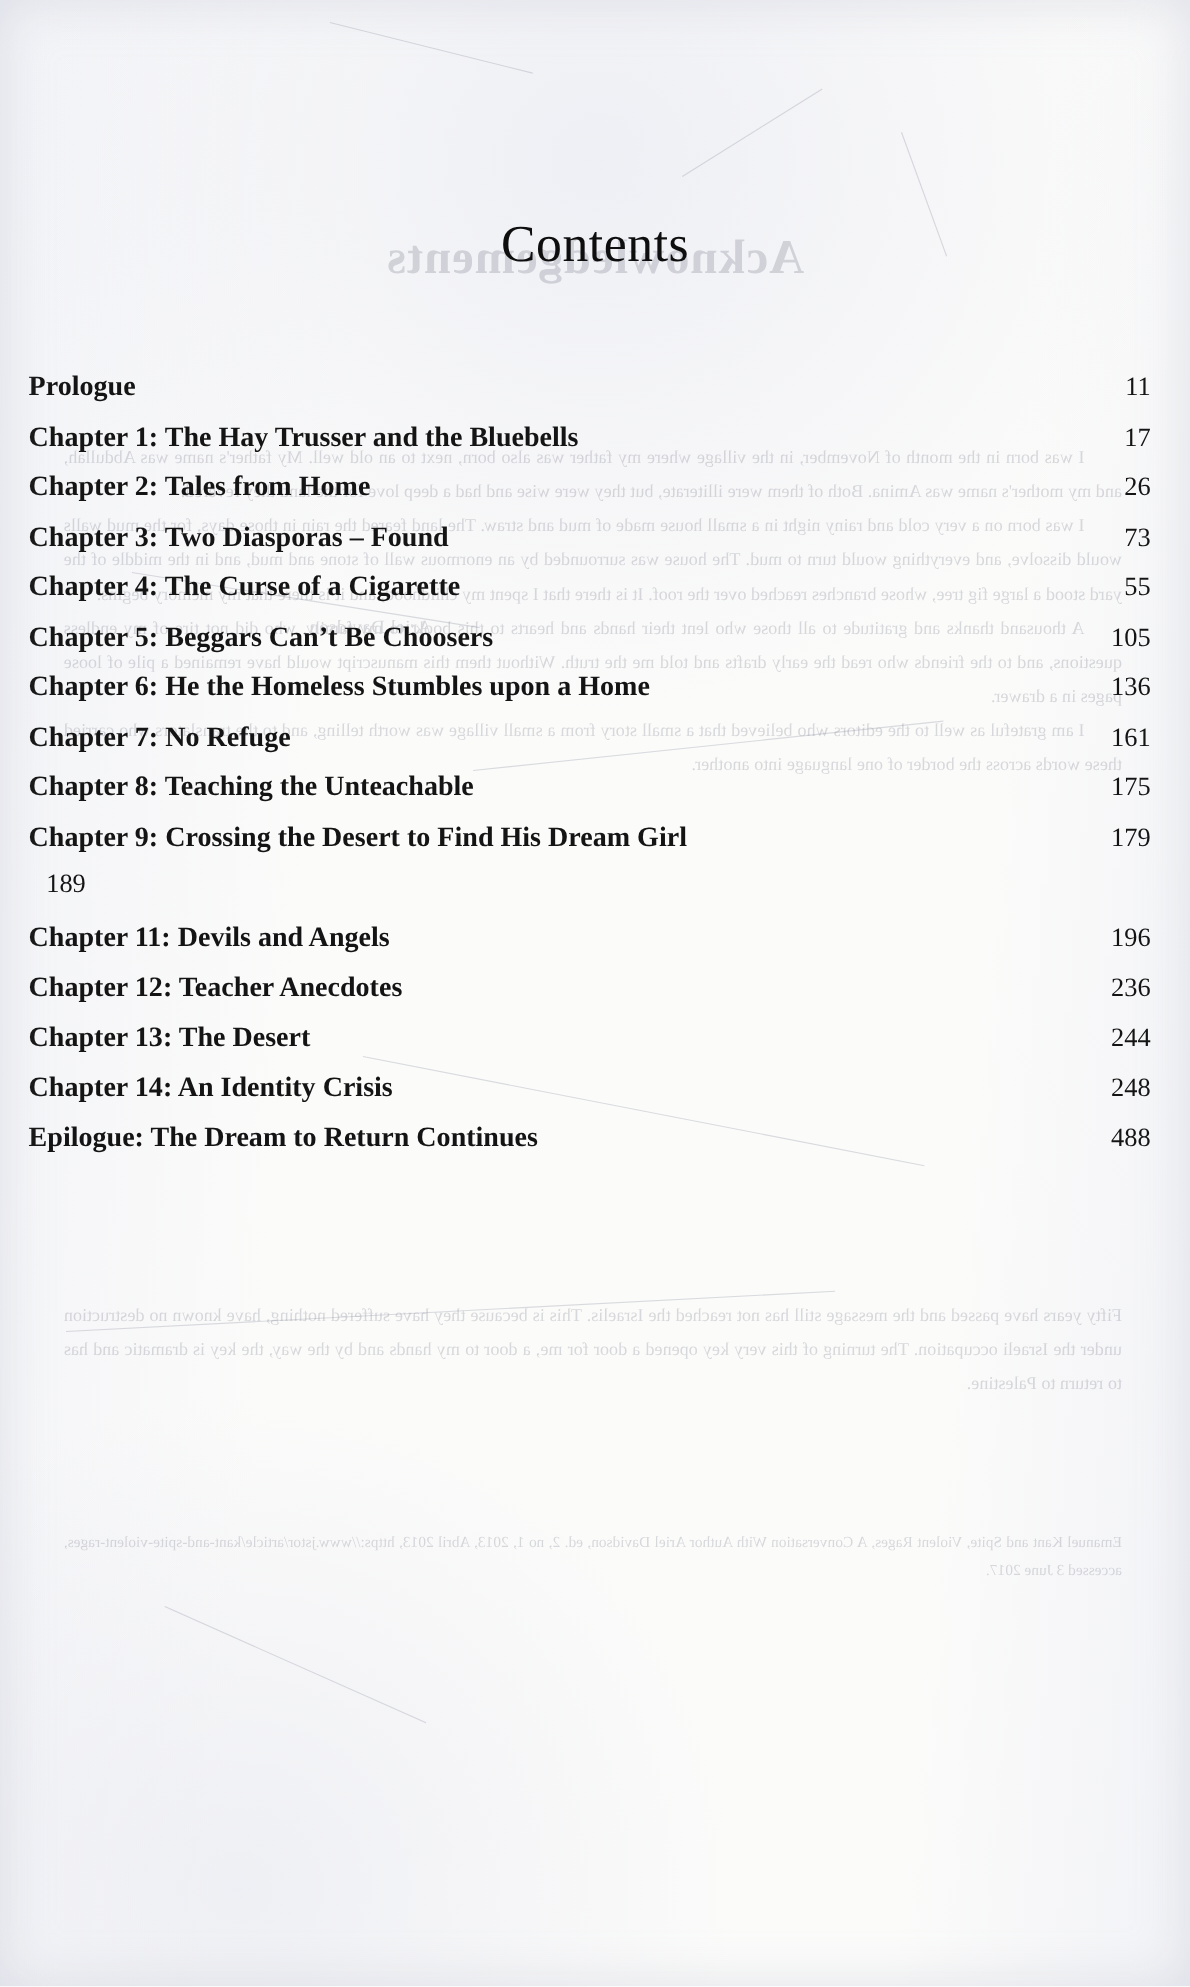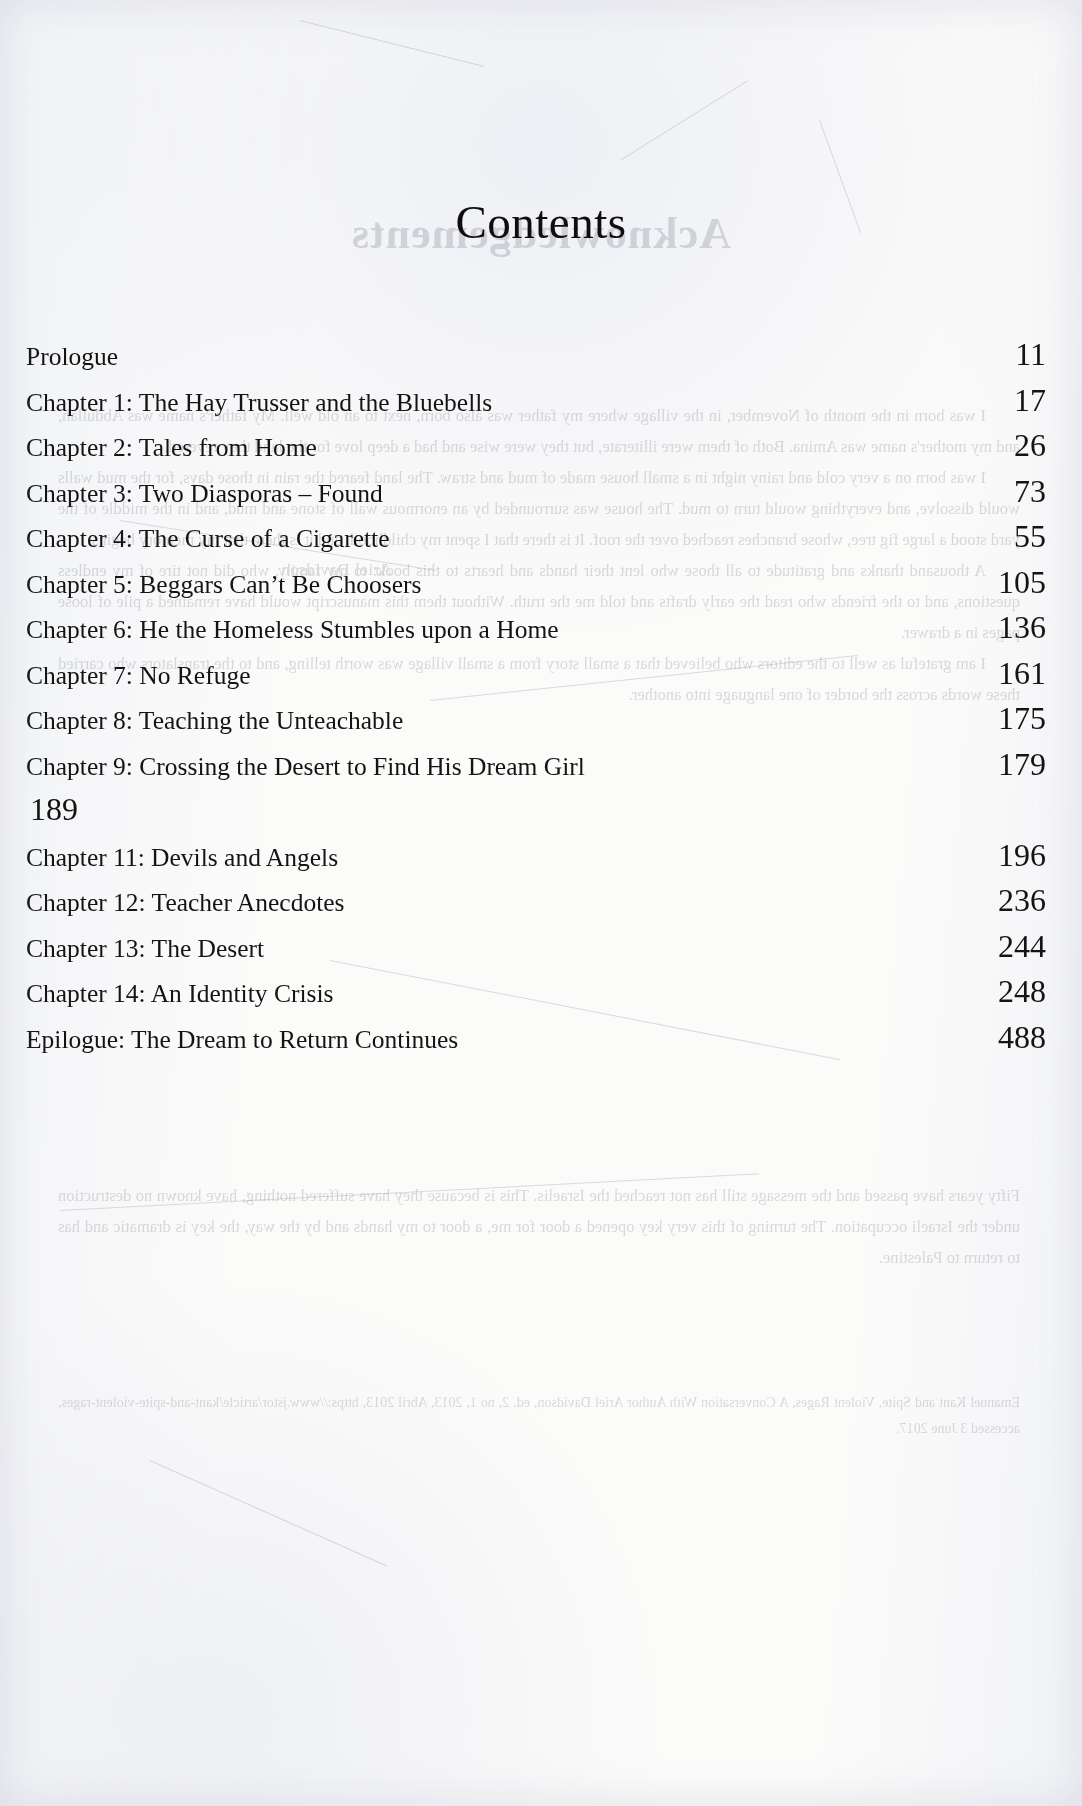--- a/index.html
+++ b/index.html
@@ -116,23 +116,24 @@
   .toc-row {
     display: flex;
     align-items: baseline;
     justify-content: space-between;
     height: 45.5px;
     font-size: 25.5px;
     color: #141414;
   }
   .toc-label {
     white-space: nowrap;
+    font-weight: bold;
   }
   .toc-page {
-    font-size: 32px;
+    font-size: 24px;
     min-width: 52px;
     text-align: right;
     padding-right: 8px;
   }
 </style>
 </head>
 <body>
 
 <div class="page">
 

